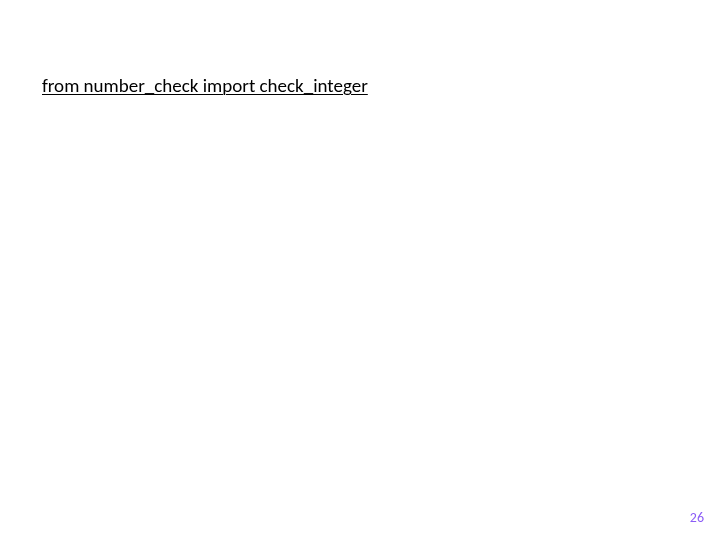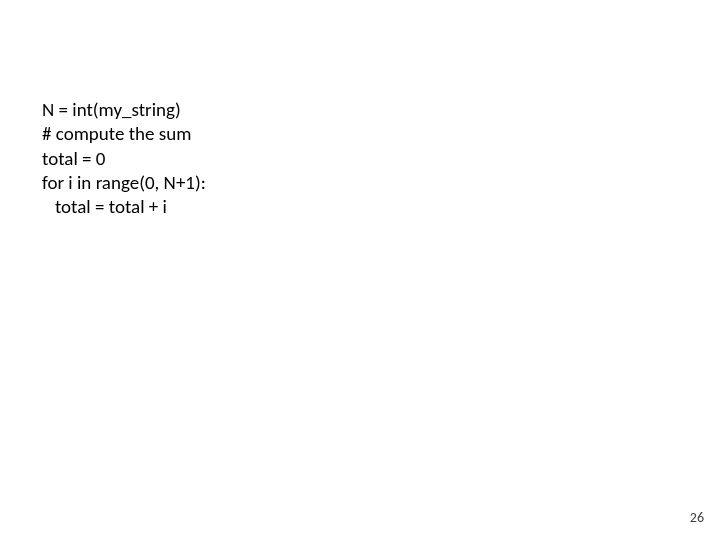--- a/index.html
+++ b/index.html
@@ -47,33 +47,29 @@
     font-family: Calibri, "Segoe UI", Arial, sans-serif;
   }
   .spacer {
     height: 24px;
   }
   .page-number {
     position: absolute;
     right: 16px;
     bottom: 14px;
     font-size: 14px;
-    color: #404040;
+    color: #8b5cf6;
   }
 </style>
 </head>
 <body>
 
 <div class="slide">
 
 
   <div class="content">
+    <div class="import-line">from number_check import check_integer</div>
     <div class="spacer"></div>
-    <div class="code-block">N = int(my_string)
-# compute the sum
-total = 0
-for i in range(0, N+1):
-   total = total + i</div>
   </div>
 
   <div class="page-number">26</div>
 
 </div>
 
 </body></html>

